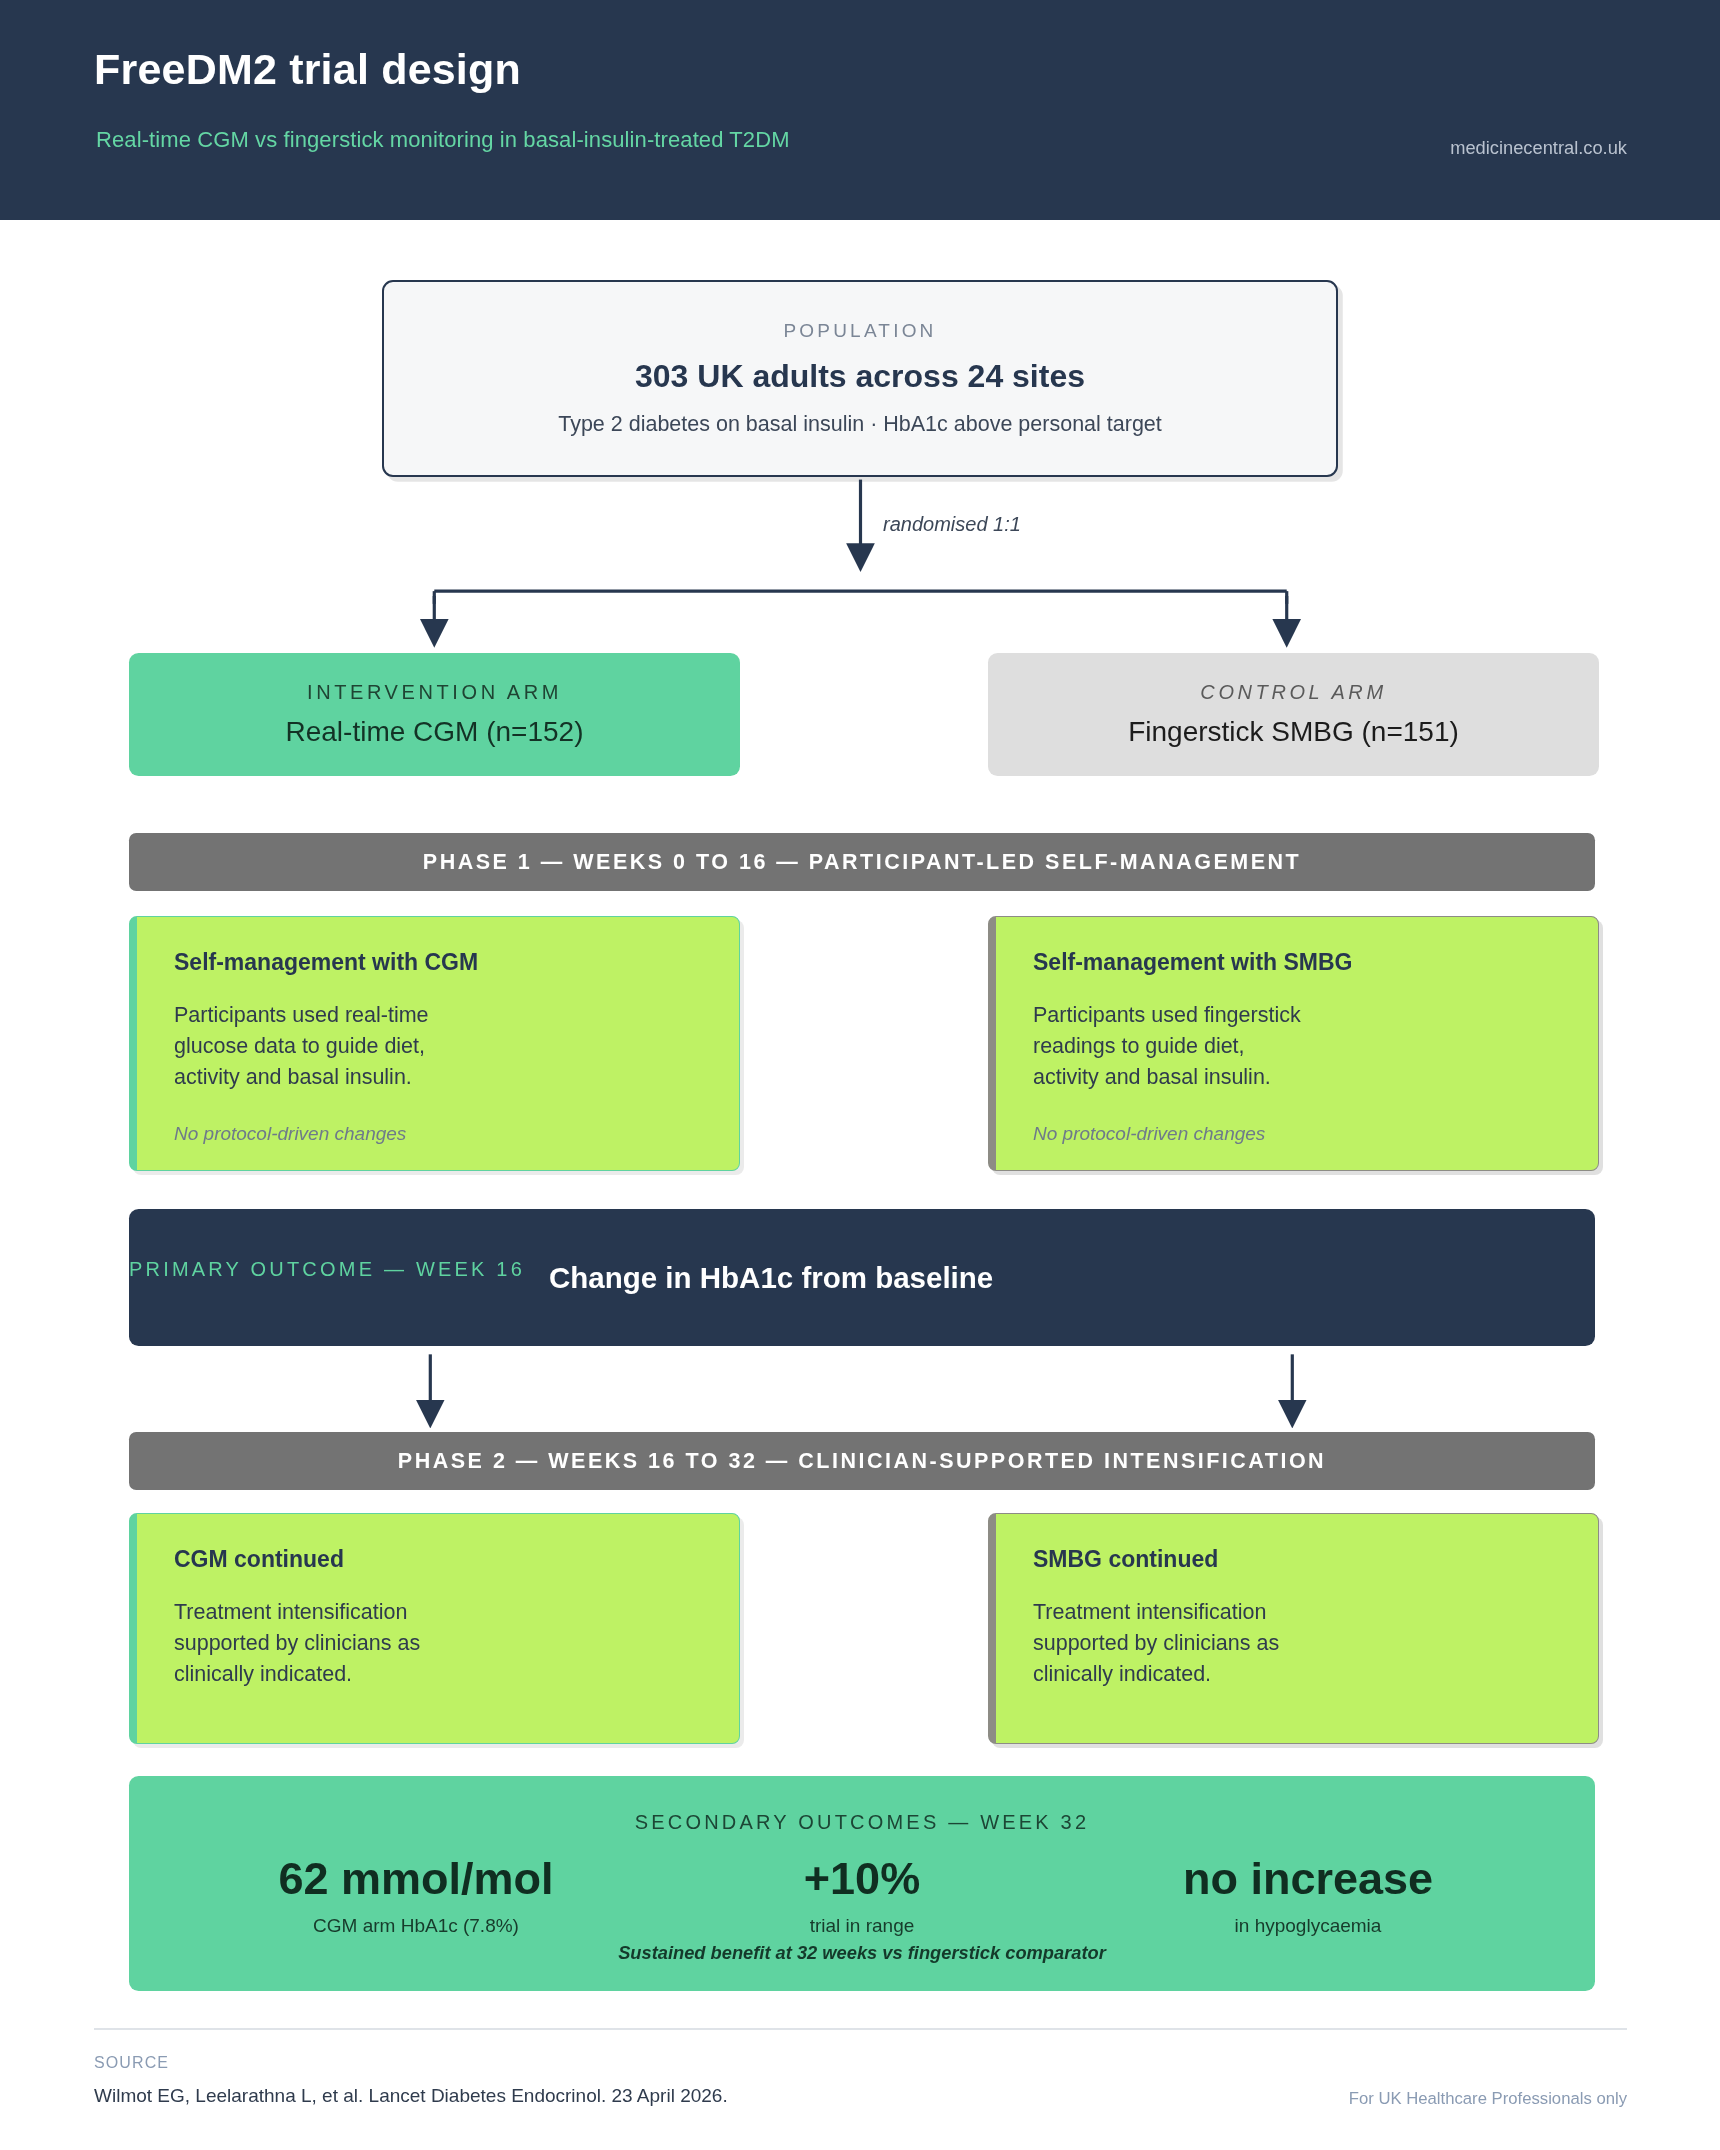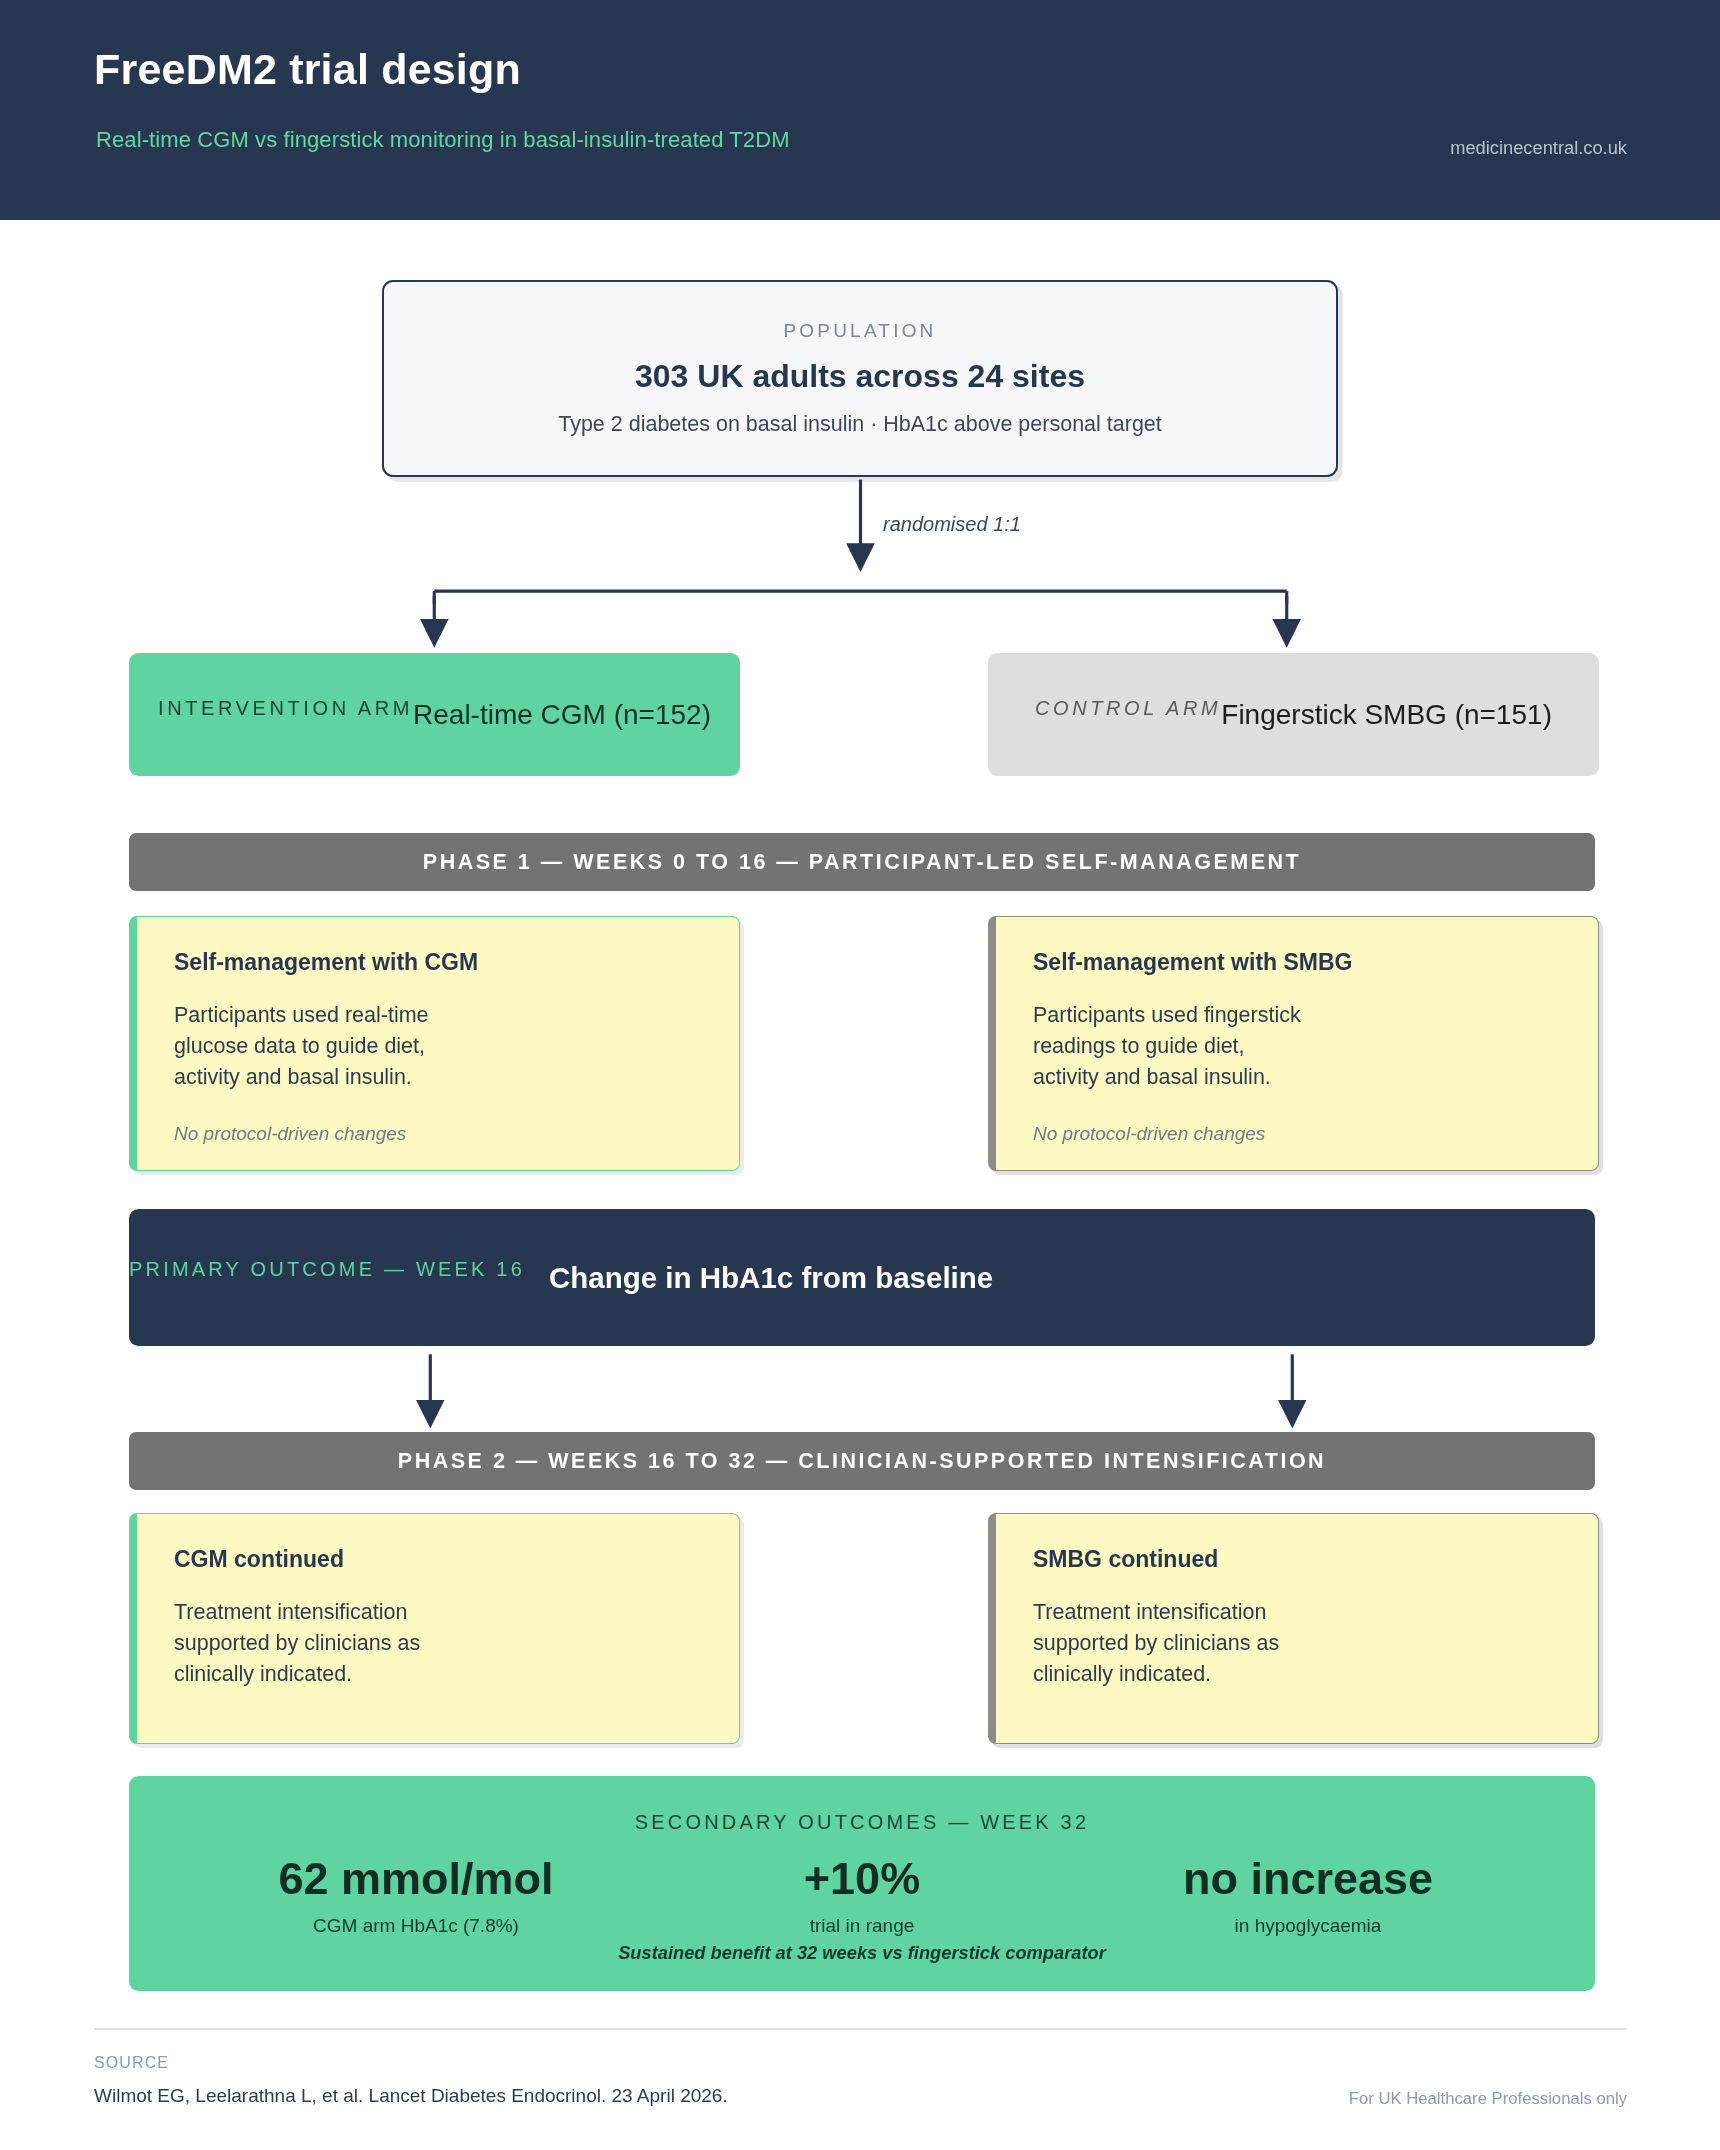--- a/index.html
+++ b/index.html
@@ -103,21 +103,21 @@
   }
 
   
   .arm {
     position: absolute;
     top: 653px;
     width: 611px;
     height: 123px;
     border-radius: 9.6px;
     display: flex;
-    flex-direction: row;
+    flex-direction: column;
     align-items: center;
     justify-content: center;
   }
   .arm-intervention {
     left: 129px;
     background: #5fd3a0;
   }
   .arm-control {
     left: 988px;
     background: #dedede;
@@ -152,21 +152,21 @@
     font-weight: bold;
     letter-spacing: 2.5px;
   }
   .phase1-banner { top: 833px; }
   .phase2-banner { top: 1432px; }
 
   
   .phase-card {
     position: absolute;
     width: 611px;
-    background: #fef9c3;
+    background: #bef264;
     border-radius: 8px;
     padding: 32px 56px 32px 37px;
   }
   .card-green {
     border: 1.6px solid #5fd3a0;
     border-left: 8px solid #5fd3a0;
     box-shadow: 4px 4px 0 rgba(0,0,0,0.08);
   }
   .card-grey {
     border: 1.6px solid #8d8c85;

